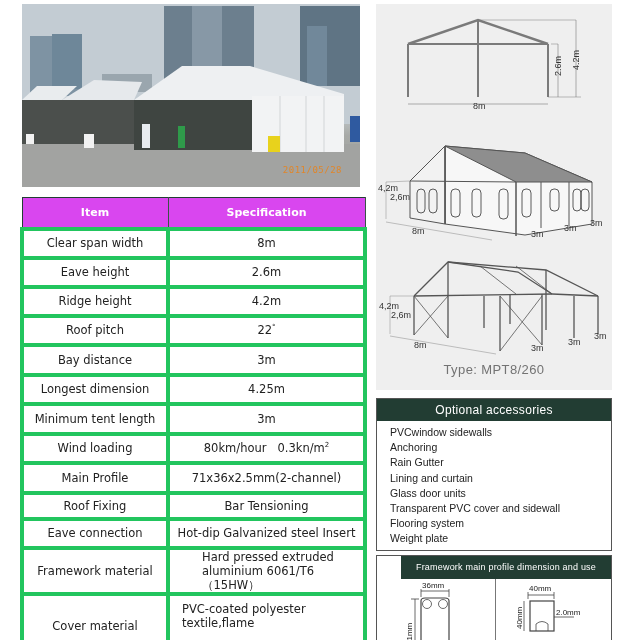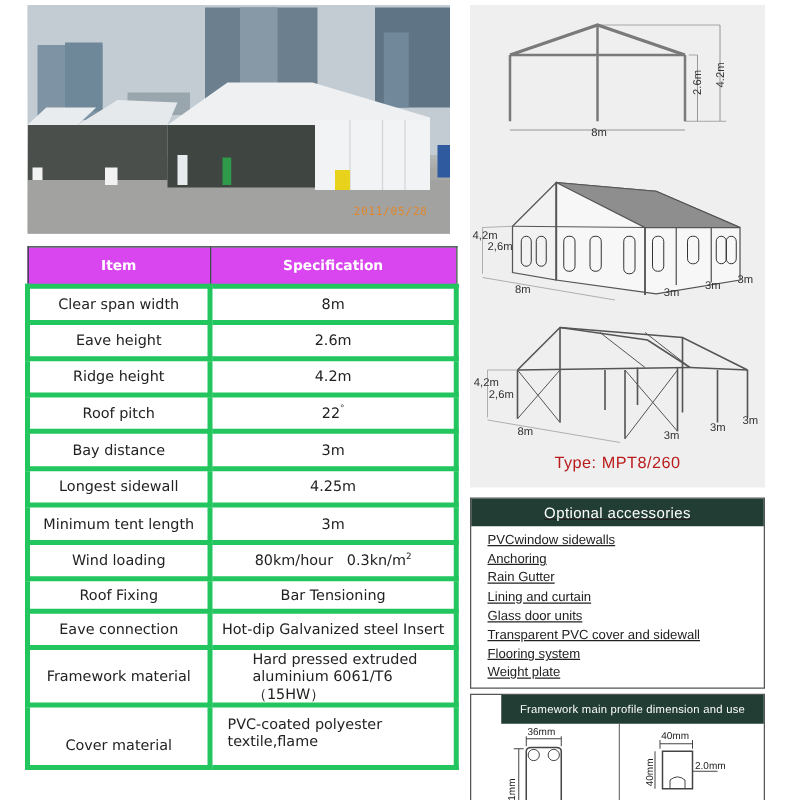--- a/index.html
+++ b/index.html
@@ -38,26 +38,26 @@
 
     
     .diagram-panel {
       position: absolute; left: 376px; top: 4px; width: 236px; height: 386px;
       background: #efefef;
     }
     .diagram-panel svg { position: absolute; left: 0; top: 0; }
     .dim-label { font-family: "Liberation Sans", sans-serif; font-size: 9px; fill: #333; }
     .type-label {
       position: absolute; left: 0; width: 236px; top: 358px; text-align: center;
-      font-family: "Liberation Sans", sans-serif; font-size: 13px; color: #b91c1c; letter-spacing: 0.4px;
+      font-family: "Liberation Sans", sans-serif; font-size: 13px; color: #737373; letter-spacing: 0.4px;
     }
 
     .acc-box {
       position: absolute; left: 376px; top: 398px; width: 236px; height: 153px;
-      border: 1px solid #555; background: #fff; text-decoration: underline;
+      border: 1px solid #555; background: #fff;
     }
     .acc-header {
       background: #223d33; color: #fff; height: 22px; line-height: 22px; text-align: center;
       font-family: "Liberation Sans", sans-serif; font-size: 12px; letter-spacing: 0.3px;
     }
     .acc-list { list-style: none; padding: 4px 0 0 13px; }
     .acc-list li {
       font-family: "Liberation Sans", sans-serif; font-size: 10.5px; color: #222; height: 15.2px; line-height: 15.2px;
     }
 
@@ -138,30 +138,34 @@
     </tr>
     <tr style="height:29px">
       <td>Roof pitch</td>
       <td><span>22</span><sup>°</sup></td>
     </tr>
     <tr style="height:30px">
       <td>Bay distance</td>
       <td>3m</td>
     </tr>
     <tr style="height:29px">
-      <td>Longest sidewall</td>
+      <td>Longest dimension</td>
       <td>4.25m</td>
     </tr>
     <tr style="height:30px">
       <td>Minimum tent length</td>
       <td>3m</td>
     </tr>
     <tr style="height:29px">
       <td>Wind loading</td>
       <td style="white-space:pre"><span>80km/hour   0.3kn/m</span><sup>2</sup></td>
+    </tr>
+    <tr style="height:30px">
+      <td>Main Profile</td>
+      <td>71x36x2.5mm(2-channel)</td>
     </tr>
     <tr style="height:26px">
       <td>Roof Fixing</td>
       <td>Bar Tensioning</td>
     </tr>
     <tr style="height:29px">
       <td>Eave connection</td>
       <td>Hot-dip Galvanized steel Insert</td>
     </tr>
     <tr style="height:37px">

